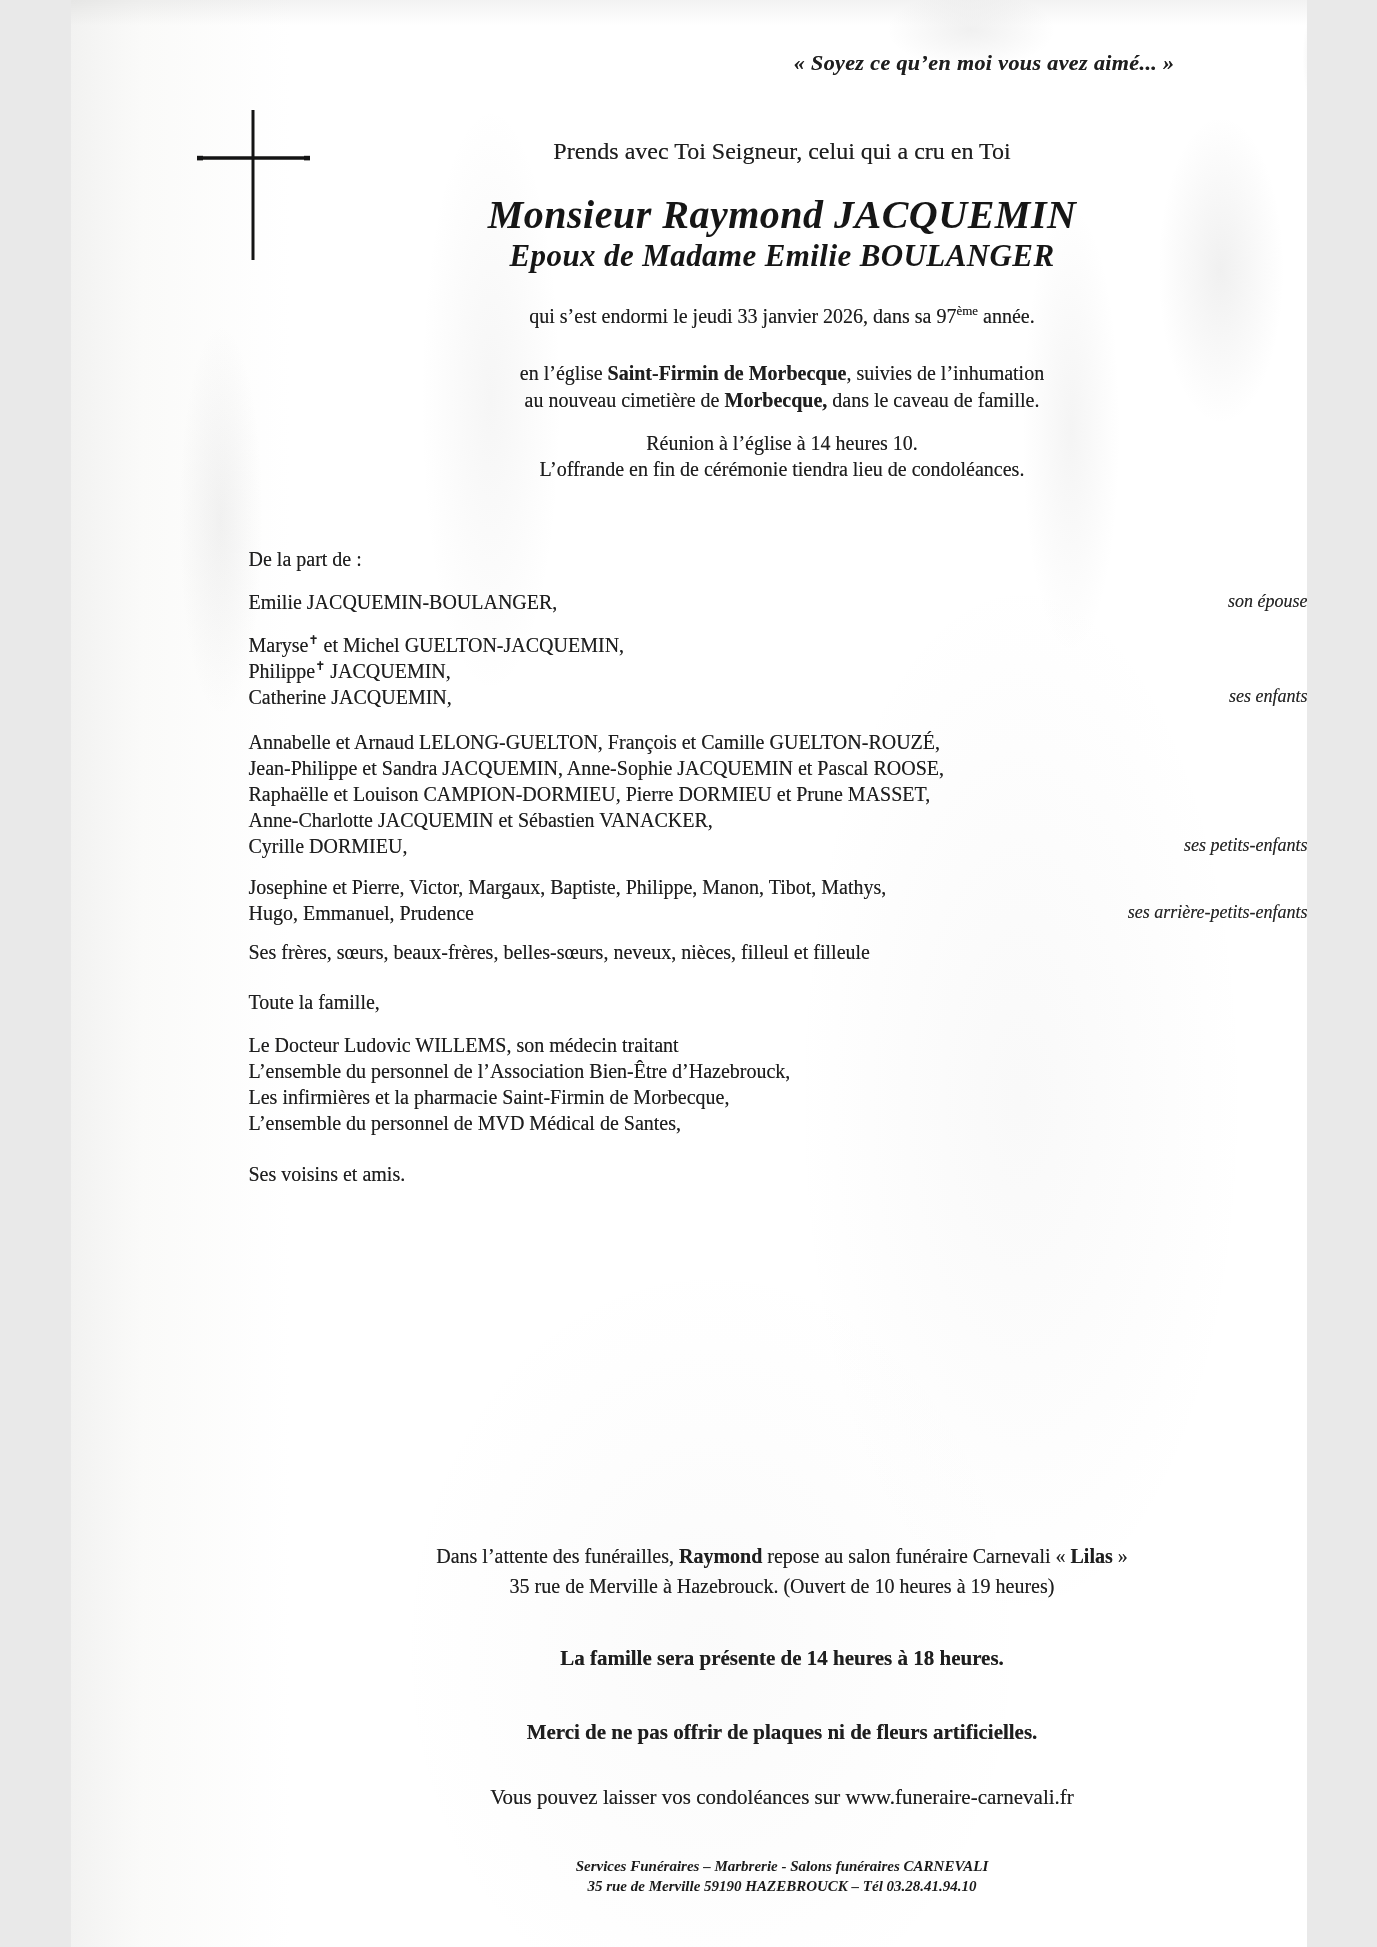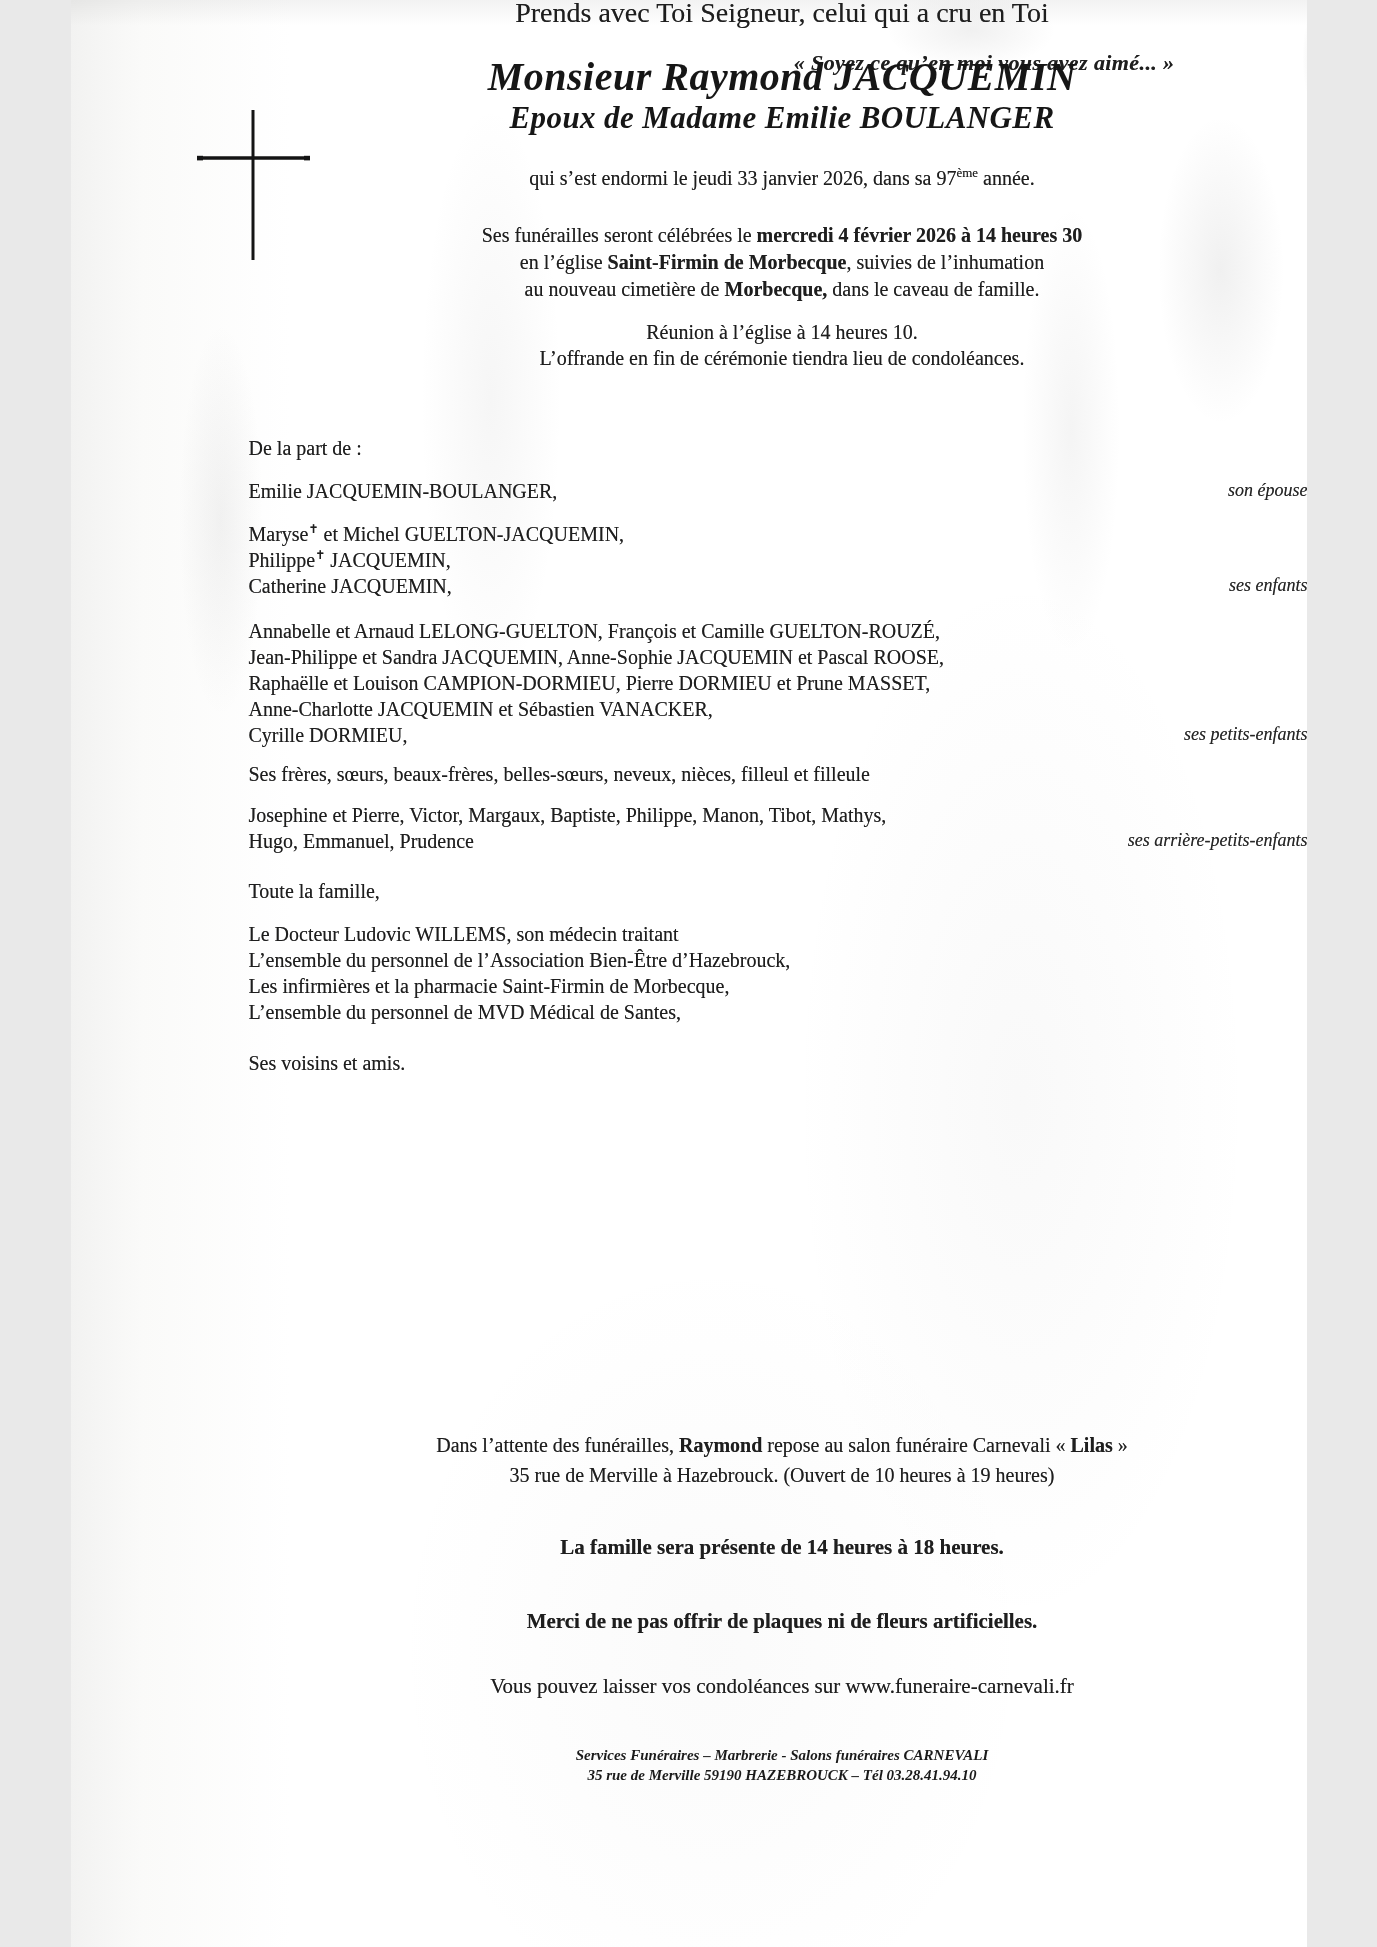--- a/index.html
+++ b/index.html
@@ -37,21 +37,21 @@
   }
 
   
   .cross { position:absolute; left:120px; top:92px; }
 
   
   .content { position:absolute; left:178px; top:0; width:1067px; }
 
   .center { text-align:center; }
 
-  .invocation { font-size:28px; line-height:26px; }
+  .invocation { margin-top:138px; font-size:24px; line-height:26px; }
 
   .deceased-name {
     margin-top:28px;
     font-size:40px; line-height:46px;
     font-weight:bold; font-style:italic; letter-spacing:.5px;
     color:#161616;
   }
   .spouse-line {
     font-size:31px; line-height:36px;
     font-weight:bold; font-style:italic; letter-spacing:.4px;
@@ -115,21 +115,20 @@
   <div class="content">
 
     <p class="invocation center scan-text">Prends avec Toi Seigneur, celui qui a cru en Toi</p>
 
     <h1 class="deceased-name center">Monsieur Raymond JACQUEMIN</h1>
     <h2 class="spouse-line center">Epoux de Madame Emilie BOULANGER</h2>
 
     <p class="death-line center scan-text"><span>qui s’est endormi le jeudi 33 janvier 2026, dans sa 97</span><sup>ème</sup><span> année.</span></p>
 
     <div class="ceremony center scan-text">
-      <p><span>Ses funérailles seront célébrées le </span><span class="b">mercredi 4 février 2026 à 14 heures 30</span></p>
       <p><span>en l’église </span><span class="b">Saint-Firmin de Morbecque</span><span>, suivies de l’inhumation</span></p>
       <p><span>au nouveau cimetière de </span><span class="b">Morbecque,</span><span> dans le caveau de famille.</span></p>
     </div>
 
     <div class="meeting-block center scan-text">
       <p>Réunion à l’église à 14 heures 10.</p>
       <p>L’offrande en fin de cérémonie tiendra lieu de condoléances.</p>
     </div>
 
     <p class="family-intro scan-text">De la part de :</p>
@@ -146,27 +145,27 @@
           <span class="relation">ses enfants</span>
         </div>
         <div class="family-group g3">
           <p class="fline">Annabelle et Arnaud LELONG-GUELTON, François et Camille GUELTON-ROUZÉ,</p>
           <p class="fline">Jean-Philippe et Sandra JACQUEMIN, Anne-Sophie JACQUEMIN et Pascal ROOSE,</p>
           <p class="fline">Raphaëlle et Louison CAMPION-DORMIEU, Pierre DORMIEU et Prune MASSET,</p>
           <p class="fline">Anne-Charlotte JACQUEMIN et Sébastien VANACKER,</p>
           <p class="fline">Cyrille DORMIEU,</p>
           <span class="relation">ses petits-enfants</span>
         </div>
-        <div class="family-group g5">
-          <p class="fline">Ses frères, sœurs, beaux-frères, belles-sœurs, neveux, nièces, filleul et filleule</p>
-        </div>
         <div class="family-group g4">
           <p class="fline">Josephine et Pierre, Victor, Margaux, Baptiste, Philippe, Manon, Tibot, Mathys,</p>
           <p class="fline">Hugo, Emmanuel, Prudence</p>
           <span class="relation">ses arrière-petits-enfants</span>
+        </div>
+        <div class="family-group g5">
+          <p class="fline">Ses frères, sœurs, beaux-frères, belles-sœurs, neveux, nièces, filleul et filleule</p>
         </div>
         <div class="family-group g6">
           <p class="fline">Toute la famille,</p>
         </div>
         <div class="family-group g7">
           <p class="fline">Le Docteur Ludovic WILLEMS, son médecin traitant</p>
           <p class="fline">L’ensemble du personnel de l’Association Bien-Être d’Hazebrouck,</p>
           <p class="fline">Les infirmières et la pharmacie Saint-Firmin de Morbecque,</p>
           <p class="fline">L’ensemble du personnel de MVD Médical de Santes,</p>
         </div>

